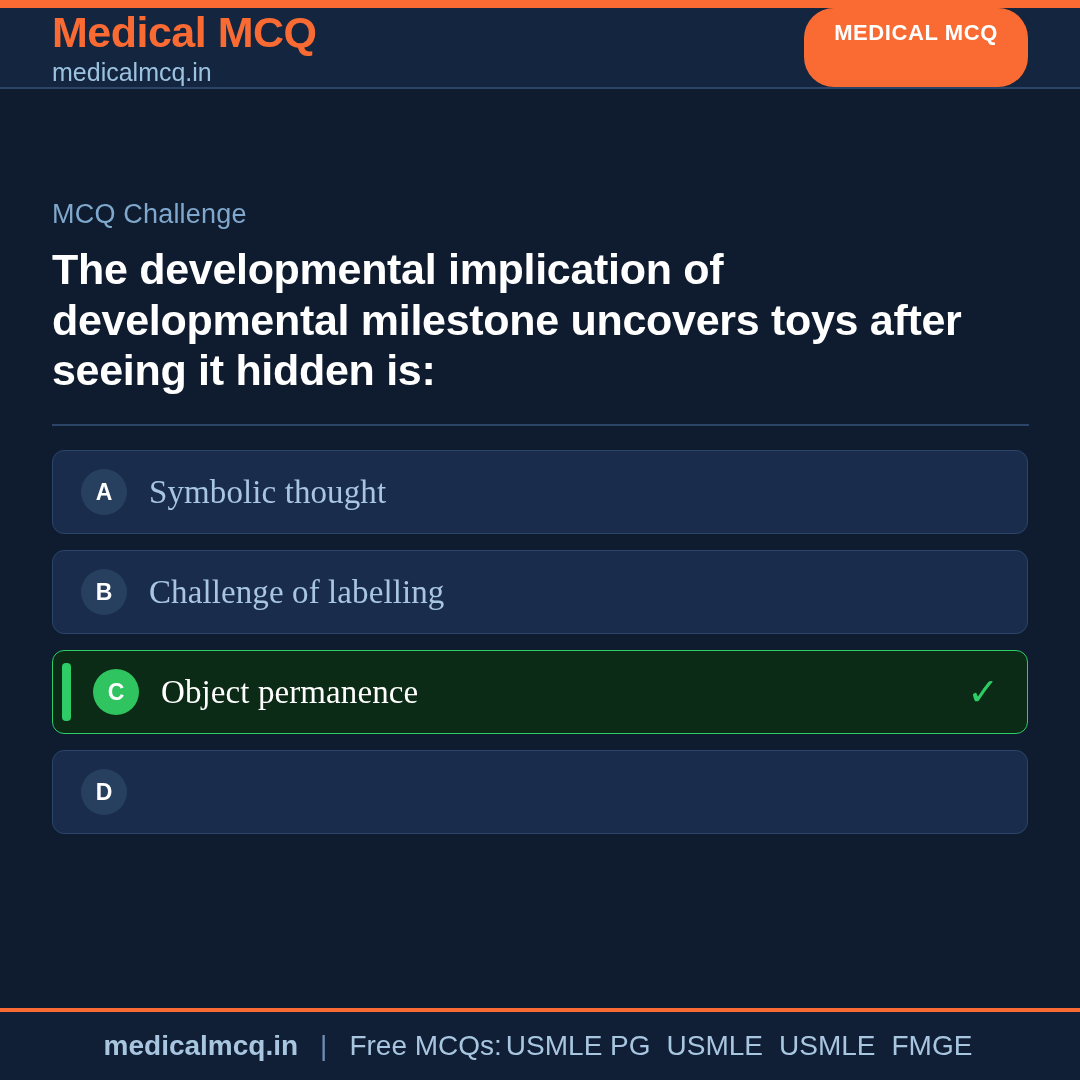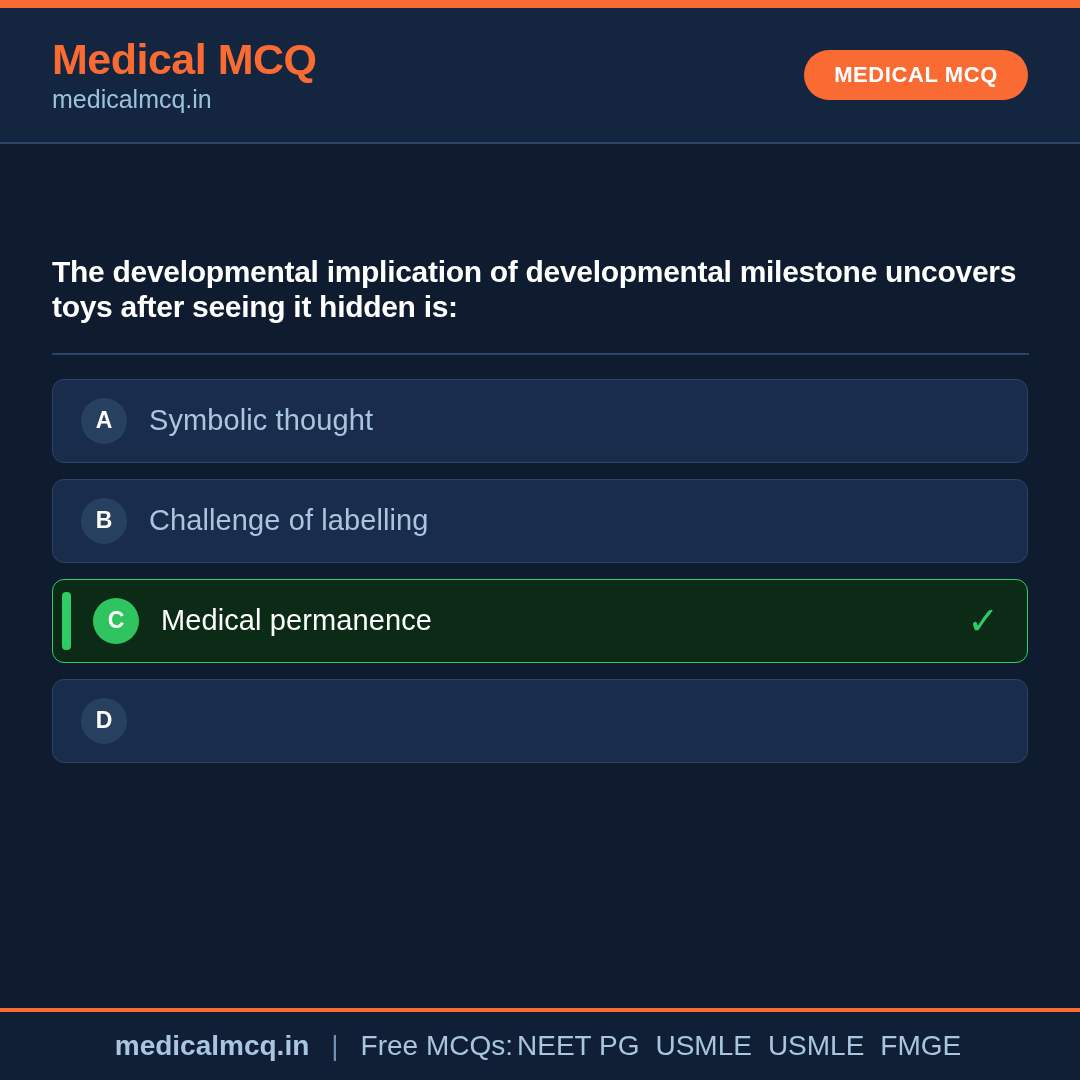--- a/index.html
+++ b/index.html
@@ -23,27 +23,26 @@
   }
 
   
   .topbar {
     height: 8px;
     background: #F96B33;
     flex: 0 0 auto;
   }
   .header {
     flex: 0 0 auto;
-    height: 136px;
+    height: 81px;
     background: #14253F;
     border-bottom: 2px solid #2B4straight;
     border-bottom: 2px solid #2B4468;
     box-sizing: border-box;
     display: flex;
-    align-items: center;
     justify-content: space-between;
     padding: 0 52px;
   }
   .brand {
     display: flex;
     flex-direction: column;
     justify-content: center;
     line-height: 1;
   }
   .brand-title {
@@ -77,21 +76,21 @@
     display: flex;
     flex-direction: column;
   }
   .eyebrow {
     font-size: 27px;
     color: #7FA8CC;
     margin-bottom: 14px;
     letter-spacing: 0.2px;
   }
   .question {
-    font-size: 30px;
+    font-size: 43px;
     font-weight: bold;
     color: #FFFFFF;
     line-height: 1.18;
     letter-spacing: -0.3px;
     margin: 0 0 28px 0;
     max-width: 985px;
   }
   .divider {
     height: 2px;
     background: #2B4468;
@@ -124,23 +123,24 @@
     background: #27405F;
     color: #FFFFFF;
     font-size: 23px;
     font-weight: bold;
     display: flex;
     align-items: center;
     justify-content: center;
     margin-right: 22px;
   }
   .option .otext {
-    font-size: 29px;
+    font-size: 33px;
     color: #A8C6E0;
     letter-spacing: 0.1px;
+    font-family: Liberation Serif, serif;
   }
   .option .check {
     margin-left: auto;
     font-size: 38px;
     color: #2ECC66;
     line-height: 1;
     display: none;
   }
 
   .option.correct {
@@ -214,57 +214,58 @@
 
   <div class="header">
     <div class="brand">
       <div class="brand-title">Medical MCQ</div>
       <div class="brand-sub">medicalmcq.in</div>
     </div>
     <div class="badge-pill">MEDICAL MCQ</div>
   </div>
 
   <div class="main">
+    <div class="eyebrow">MCQ Challenge</div>
     <div class="question">The developmental implication of developmental milestone uncovers toys after seeing it hidden is:</div>
     <div class="divider"></div>
 
     <div class="options">
 
       <div class="option">
         <div class="badge">A</div>
         <div class="otext">Symbolic thought</div>
 
       </div>
 
       <div class="option">
         <div class="badge">B</div>
         <div class="otext">Challenge of labelling</div>
 
       </div>
 
       <div class="option correct">
         <div class="accent"></div>
         <div class="badge">C</div>
-        <div class="otext">Medical permanence</div>
+        <div class="otext">Object permanence</div>
         <div class="check">✓</div>
       </div>
 
       <div class="option">
         <div class="badge">D</div>
 
       </div>
 
     </div>
   </div>
 
   <div class="footer">
     <div class="footer-inner">
       <span class="footer-site">medicalmcq.in</span>
       <span class="footer-sep">|</span>
       <span class="footer-label">Free MCQs:</span>
-      <span class="footer-exam">NEET PG</span>
+      <span class="footer-exam">USMLE PG</span>
       <span class="footer-exam">USMLE</span>
       <span class="footer-exam">USMLE</span>
       <span class="footer-exam">FMGE</span>
     </div>
   </div>
 
 </div>
 
 </body></html>

